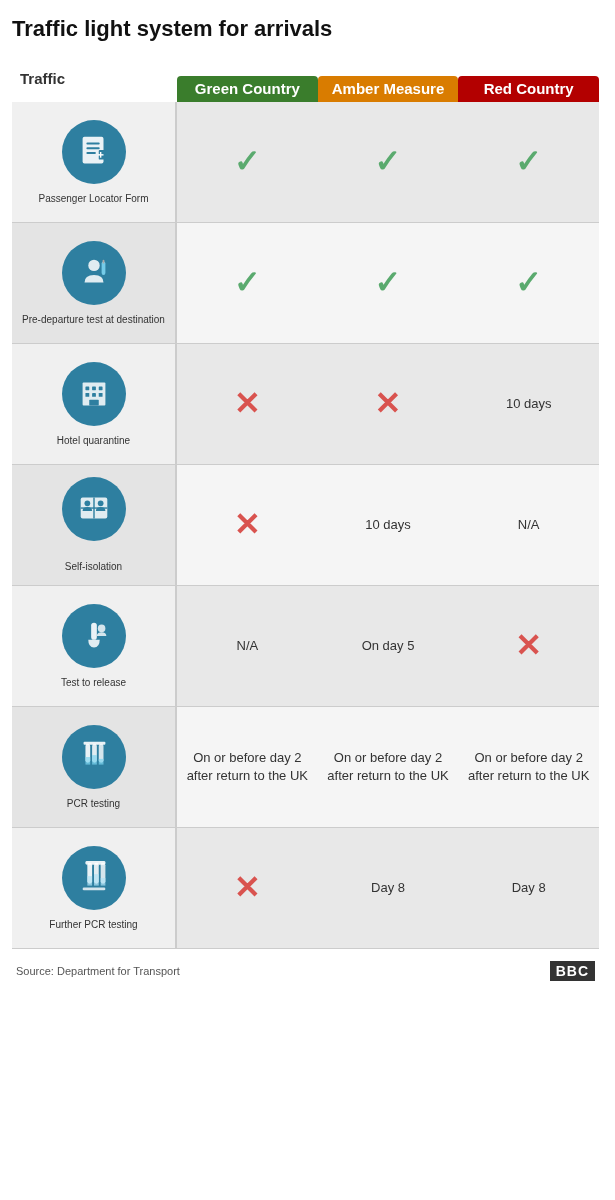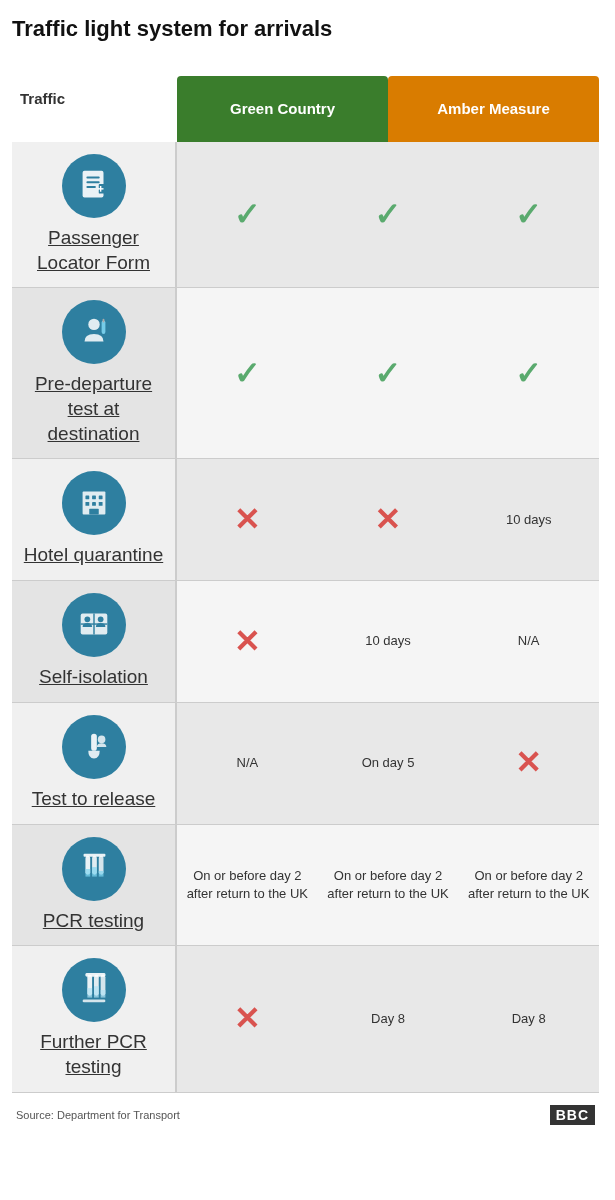--- a/index.html
+++ b/index.html
@@ -30,21 +30,21 @@
       min-width: 165px;
       padding: 6px 8px;
       font-size: 15px;
       font-weight: bold;
       color: #333;
       display: flex;
       align-items: center;
     }
     .col-green-header, .col-amber-header, .col-red-header {
       flex: 1;
-      padding: 24px 6px;
+      padding: 4px 6px;
       text-align: center;
       font-size: 15px;
       font-weight: bold;
       color: #fff;
       border-radius: 4px 4px 0 0;
       display: flex;
       align-items: center;
       justify-content: center;
       line-height: 1.2;
       margin-top: 22px;
@@ -88,25 +88,24 @@
       border-radius: 50%;
       background: #2e7fa0;
       display: flex;
       align-items: center;
       justify-content: center;
       margin-bottom: 8px;
       font-size: 28px;
       color: #fff;
     }
     .cell-measure .measure-label {
-      font-size: 19px;
+      font-size: 10px;
       color: #333;
       text-align: center;
       line-height: 1.3;
-      text-decoration: underline;
     }
     .cell-data {
       flex: 1;
       min-height: 120px;
     }
     .check-mark {
       color: #5aaa6e;
       font-size: 32px;
       font-weight: bold;
     }
@@ -170,20 +169,21 @@
 
 <div class="page">
   <div class="main-title">Traffic light system for arrivals</div>
 
   <div class="table-container">
 
     <div class="header-row">
       <div class="col-measure-header">Traffic</div>
       <div class="col-green-header">Green Country</div>
       <div class="col-amber-header">Amber Measure</div>
+      <div class="col-red-header">Red Country</div>
     </div>
 
     <div class="data-row row-1">
       <div class="cell cell-measure">
         <div class="icon-circle">
           <svg class="icon-svg" viewBox="0 0 40 40" fill="none" xmlns="http://www.w3.org/2000/svg">
             <rect x="8" y="4" width="22" height="28" rx="2" fill="white" opacity="0.9"></rect>
             <rect x="12" y="10" width="14" height="2" rx="1" fill="#2e7fa0"></rect>
             <rect x="12" y="15" width="14" height="2" rx="1" fill="#2e7fa0"></rect>
             <rect x="12" y="20" width="10" height="2" rx="1" fill="#2e7fa0"></rect>

